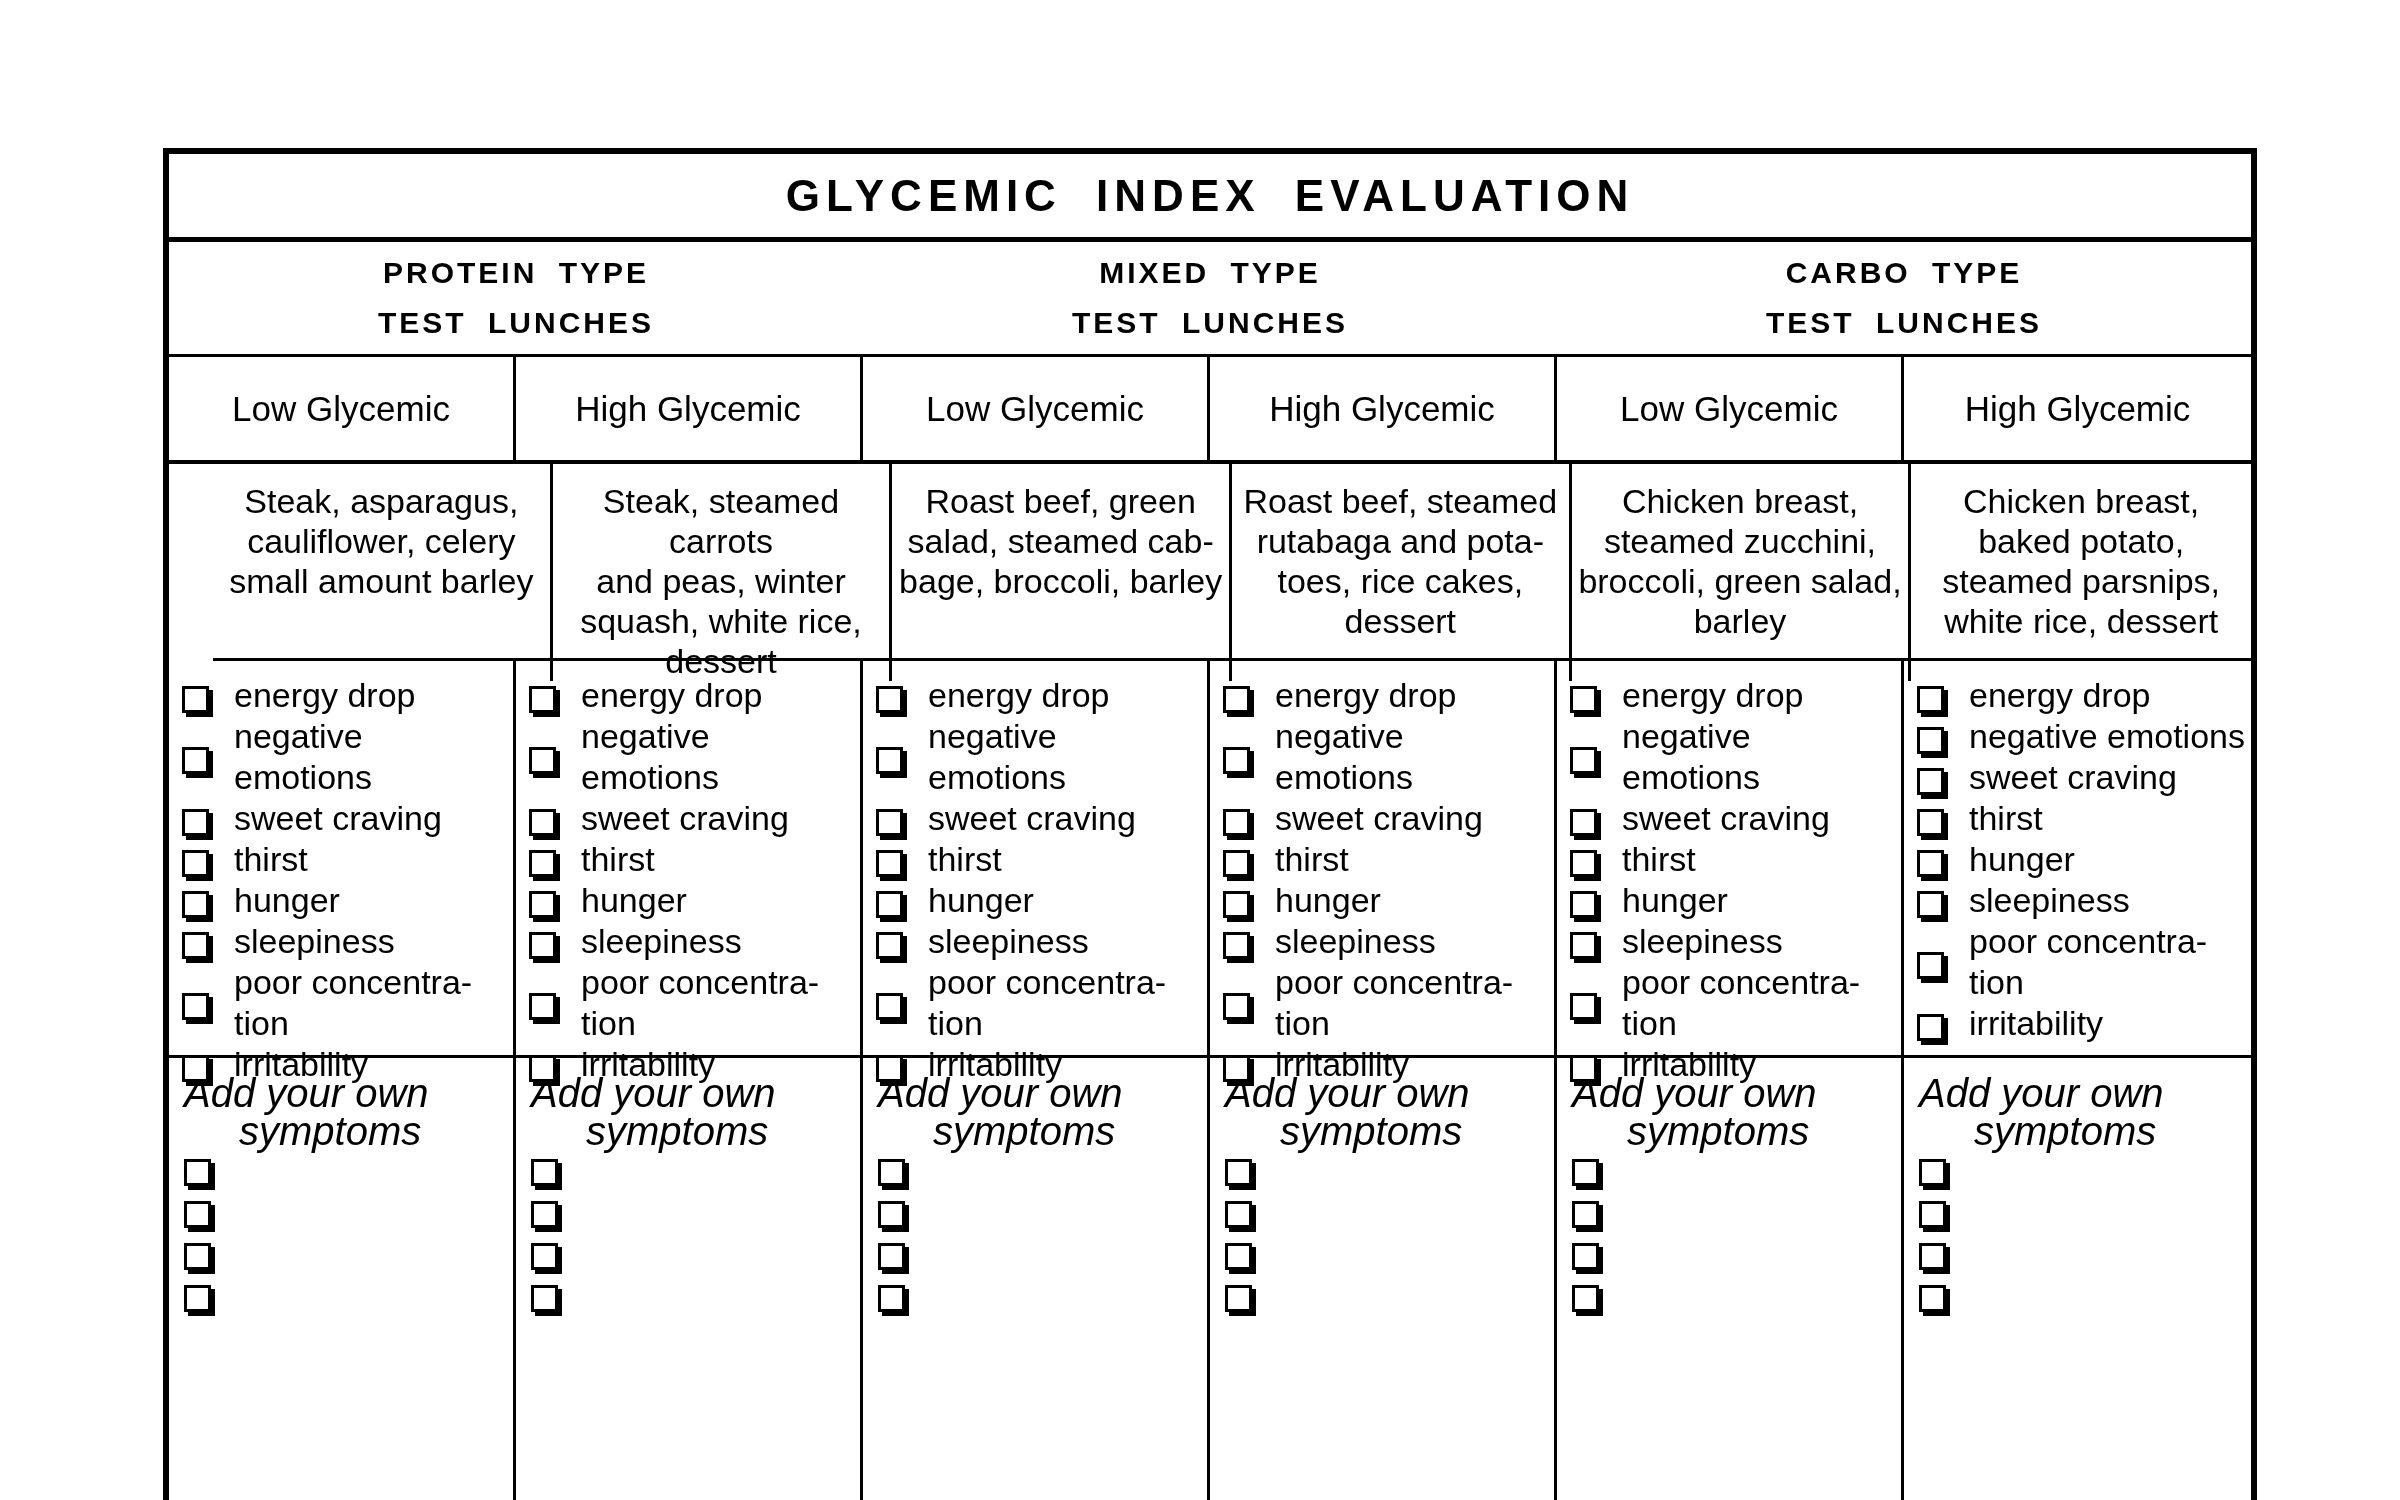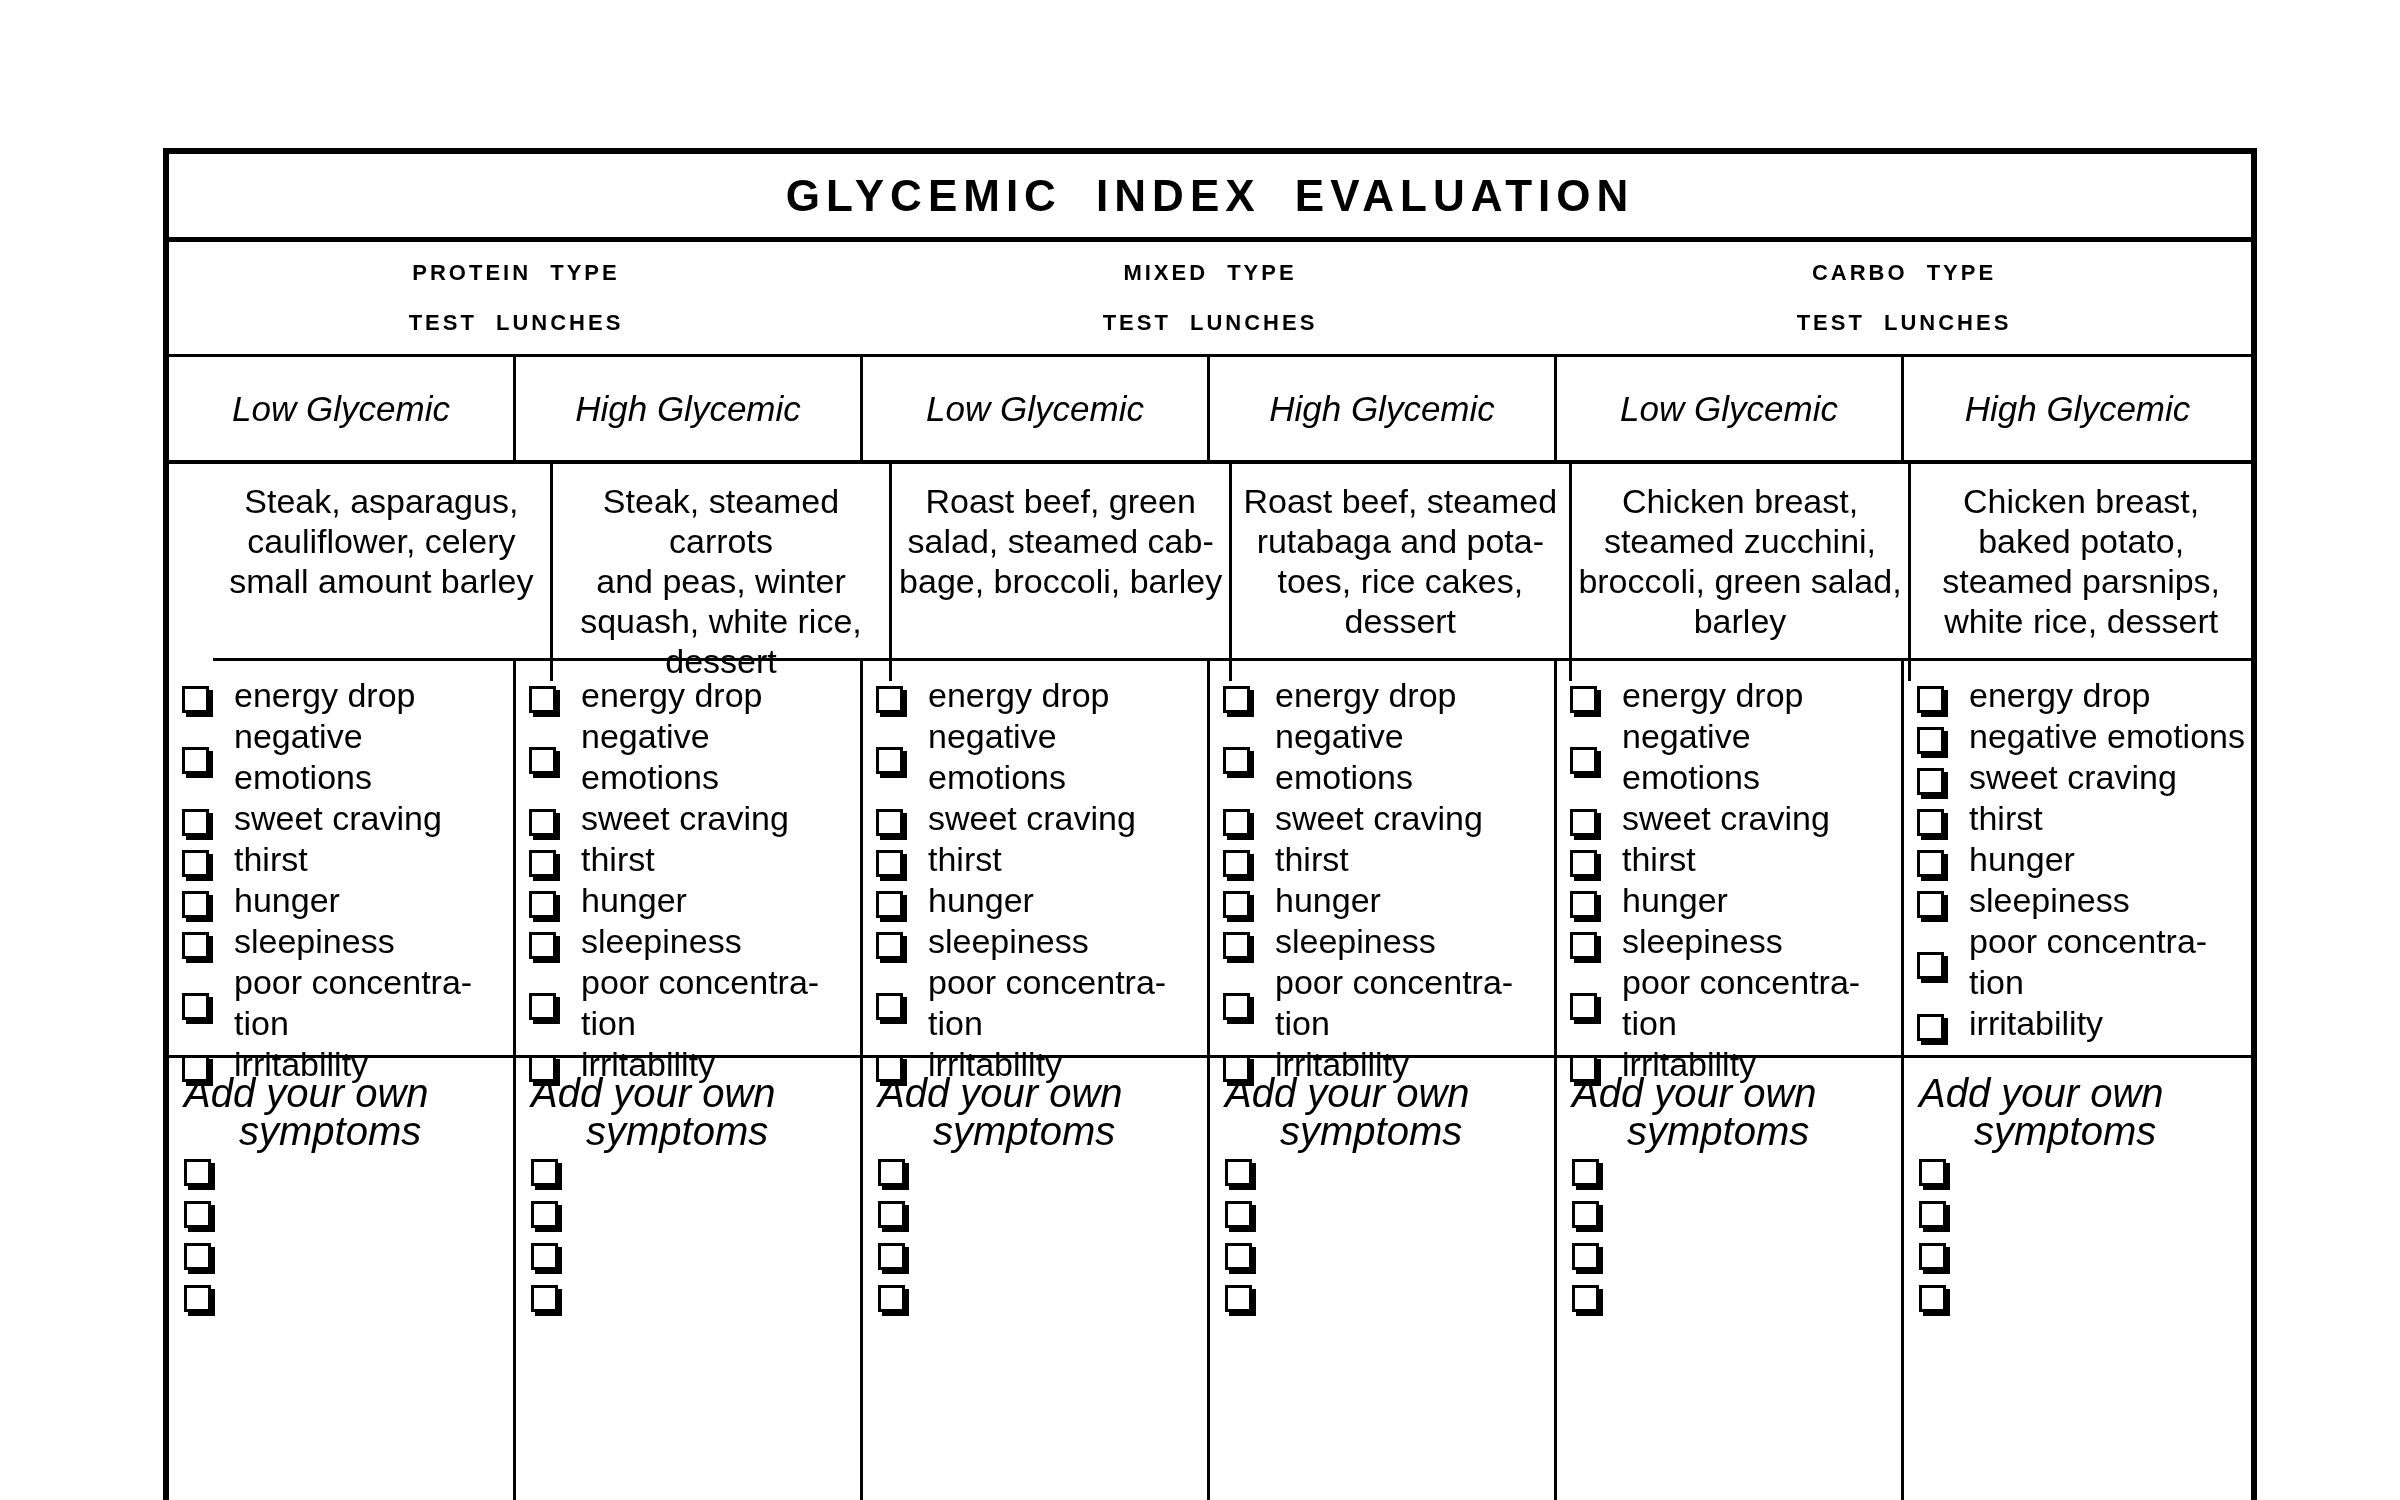--- a/index.html
+++ b/index.html
@@ -19,32 +19,32 @@
   }
   .title-text{
     font-size:44px;font-weight:bold;letter-spacing:6px;word-spacing:16px;
   }
   
   .row-groups{
     height:112px;border-bottom:3px solid #000;flex:none;
     display:grid;grid-template-columns:repeat(3,1fr);align-items:center;
   }
   .group{
-    text-align:center;font-weight:bold;font-size:22px;
+    text-align:center;font-weight:bold;font-size:30px;
     letter-spacing:3px;word-spacing:10px;line-height:50px;
   }
   
   .cols6{display:grid;grid-template-columns:repeat(6,1fr);flex:none;}
   .cell{border-right:3px solid #000;box-sizing:border-box;min-width:0;}
   .cell:last-child{border-right:none;}
   
   .row-lowhigh{height:103px;border-bottom:4px solid #000;}
   .lh-cell{
     display:flex;align-items:center;justify-content:center;
-    font-style:italic;font-size:35px;
+    font-size:35px;
   }
   
   .row-foods{height:194px;border-bottom:3px solid #000;margin-left:44px;}
   .food-cell{
     padding-top:17px;text-align:center;font-size:34px;line-height:40px;
     white-space:pre-line;
   }
   
   .cb{
     display:inline-block;width:21px;height:21px;background:#fff;

